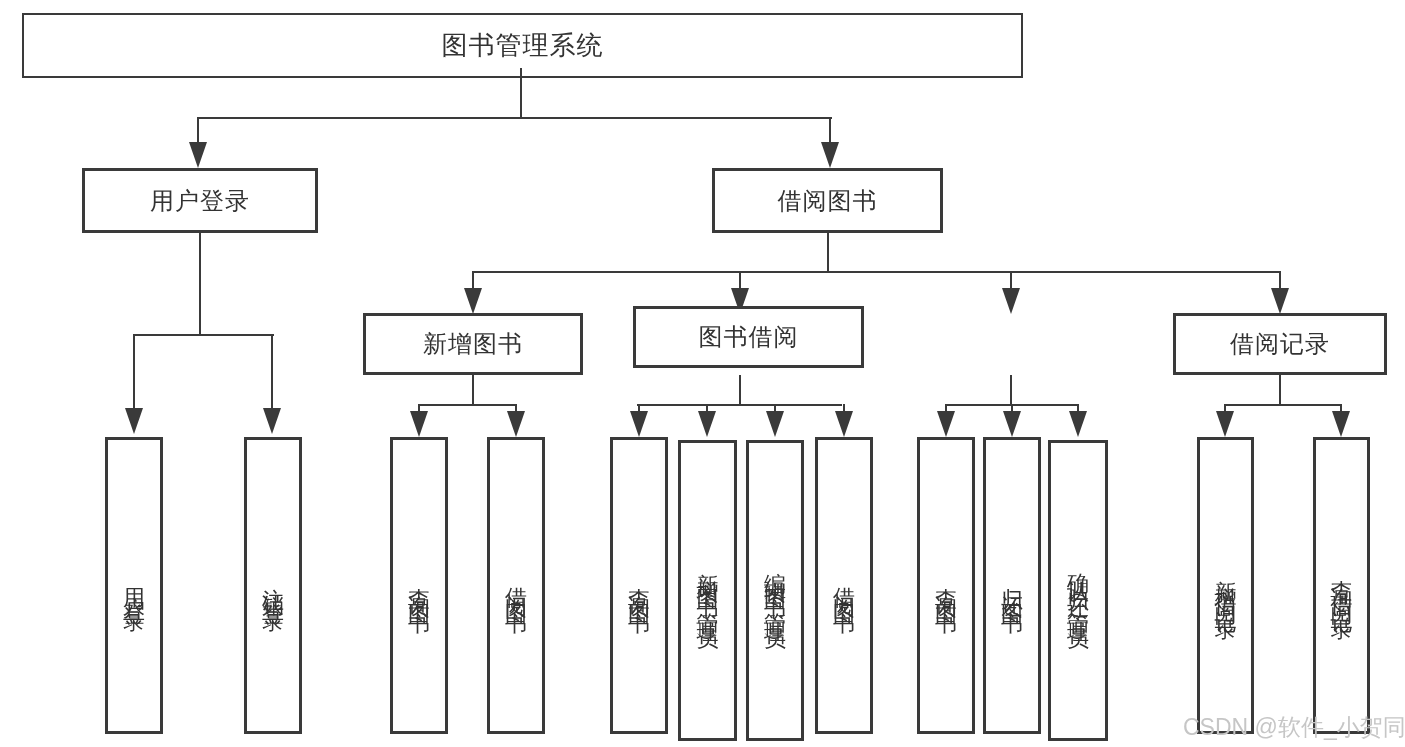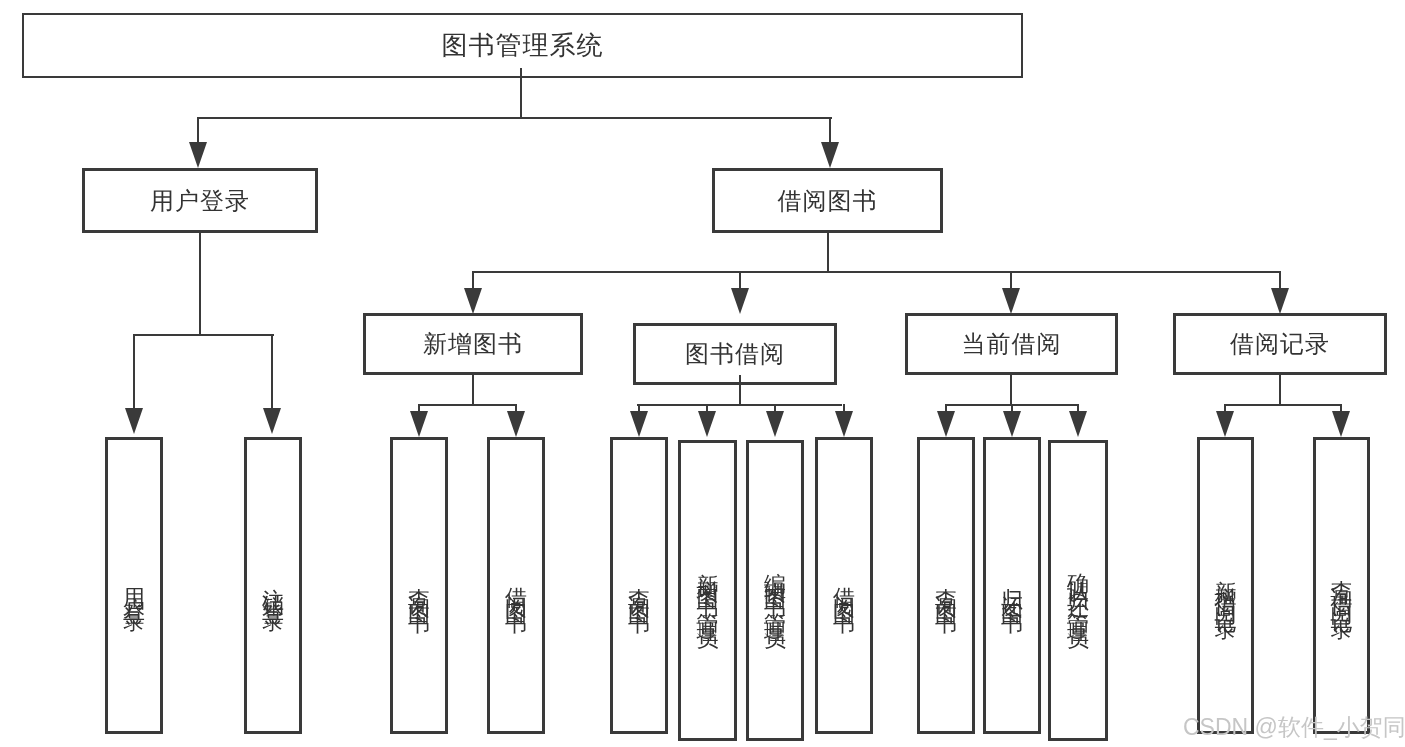--- a/index.html
+++ b/index.html
@@ -57,25 +57,22 @@
   <div class="vl" style="left:739px;top:271px;height:20px;"></div>
   <div class="arr" style="left:731px;top:288px;"></div>
   <div class="vl" style="left:1010px;top:271px;height:20px;"></div>
   <div class="arr" style="left:1002px;top:288px;"></div>
   <div class="vl" style="left:1279px;top:271px;height:20px;"></div>
   <div class="arr" style="left:1271px;top:288px;"></div>
 
   <div class="box lvl" style="left:363px;top:313px;width:220px;height:62px;">
     <span>新增图书</span>
   </div>
-  <div class="box lvl" style="left:633px;top:323px;width:204px;height:62px;justify-content:center;">
+  <div class="box lvl" style="left:633px;top:306px;width:231px;height:62px;justify-content:center;">
     <span>图书借阅</span>
-  </div>
-  <div class="box lvl" style="left:905px;top:313px;width:213px;height:62px;">
-    <span>当前借阅</span>
   </div>
   <div class="box lvl" style="left:1173px;top:313px;width:214px;height:62px;">
     <span>借阅记录</span>
   </div>
 
   <div class="vl" style="left:472px;top:375px;height:31px;"></div>
   <div class="hl" style="left:418px;top:404px;width:99px;"></div>
   <div class="vl" style="left:418px;top:404px;height:10px;"></div>
   <div class="arr" style="left:410px;top:411px;"></div>
   <div class="vl" style="left:515px;top:404px;height:10px;"></div>

